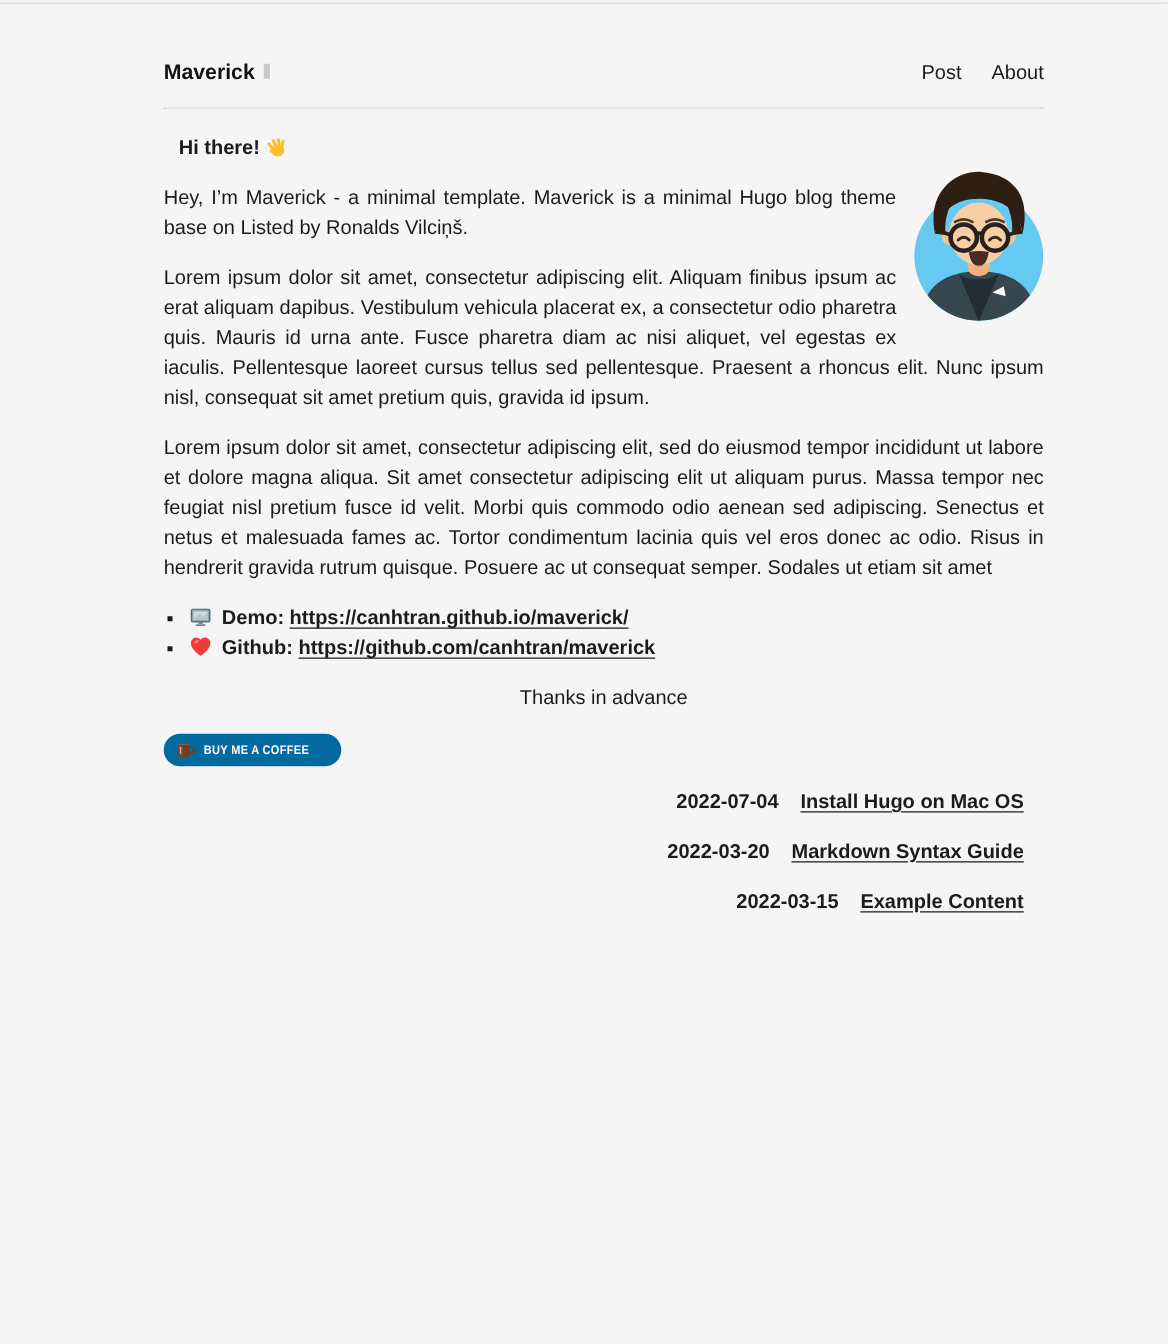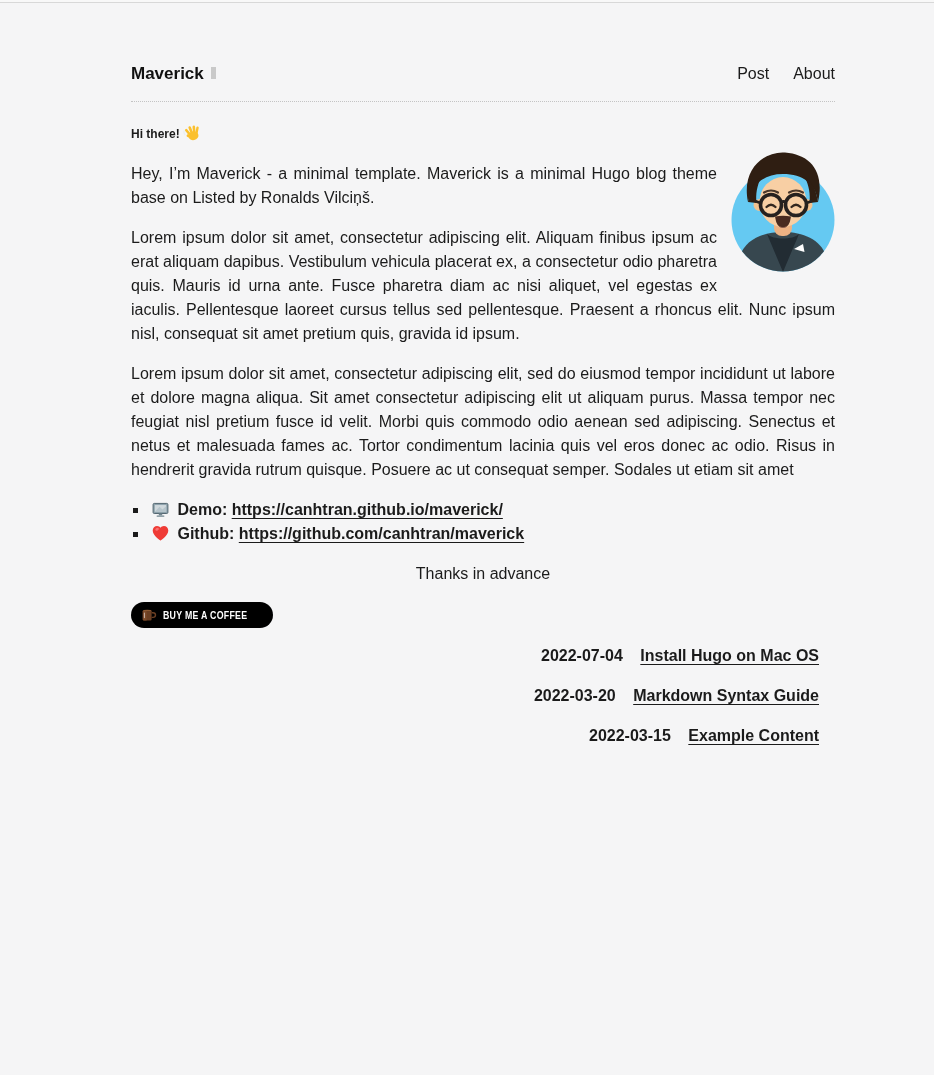--- a/index.html
+++ b/index.html
@@ -9,47 +9,47 @@
     background: #f5f5f6;
     font-family: "Liberation Sans", "DejaVu Sans", sans-serif;
     font-size: 16px;
     color: #1b1b1b;
     overflow: hidden;
   }
   .top-edge { height: 3px; background: #f8f8f8; border-bottom: 1px solid #d8d8d8; }
   .container { width: 704px; margin-left: 131px; padding-top: 43px; }
 
   
-  header { display: flex; justify-content: space-between; align-items: flex-end; line-height: 24px; margin-top: 16px; }
+  header { display: flex; justify-content: space-between; align-items: flex-end; line-height: 24px; }
   .site-title { font-weight: 700; font-size: 17px; color: #111; text-decoration: none; }
   .cursor { display: inline-block; width: 5px; height: 12px; background: #c9c9c9; margin-left: 7px; }
   nav { display: flex; gap: 24px; }
   nav a { color: #1b1b1b; text-decoration: none; cursor: pointer; }
 
   hr.dotted { border: none; border-top: 1px dotted #c4c4c4; margin: 15px 0 0 0; }
 
-  h3 { font-size: 12px; font-weight: 700; line-height: 24px; margin: 20px 0 16px 0; }
+  h3 { font-size: 16px; font-weight: 700; line-height: 24px; margin: 20px 0 16px 12px; }
   h3.latest { margin-top: 22px; }
 
   p { line-height: 24px; margin: 16px 0; text-align: justify; }
   .thanks { text-align: center; }
 
   .avatar { float: right; width: 104px; height: 122px; margin: -12px 0 12px 14px; }
   .avatar svg { display: block; width: 104px; height: 122px; }
 
   a.body-link { color: #1b1b1b; text-decoration: underline; text-underline-offset: 3px; cursor: pointer; }
 
   ul.link-list { margin: 16px 0; padding-left: 18px; }
   ul.link-list li { list-style: square; line-height: 24px; padding-left: 2px; font-weight: bold; }
   .inline-icon { width: 19px; height: 19px; vertical-align: -4px; margin-right: 3px; }
 
   .bmc-row { margin: 12px 0 0 0; }
   .bmc {
     display: inline-flex; align-items: center; gap: 6px;
-    background: #000000; border-radius: 13px;
+    background: #0369a1; border-radius: 13px;
     height: 26px; padding: 0 14px 0 9px;
     text-decoration: none; cursor: pointer;
   }
   .bmc .mug { width: 17px; height: 17px; }
   .bmc .bmc-label {
     color: #fff; font-weight: 700; font-size: 10px; letter-spacing: 0.3px;
     display: inline-block; transform: scaleX(0.88); transform-origin: left center;
     white-space: nowrap;
   }
 

